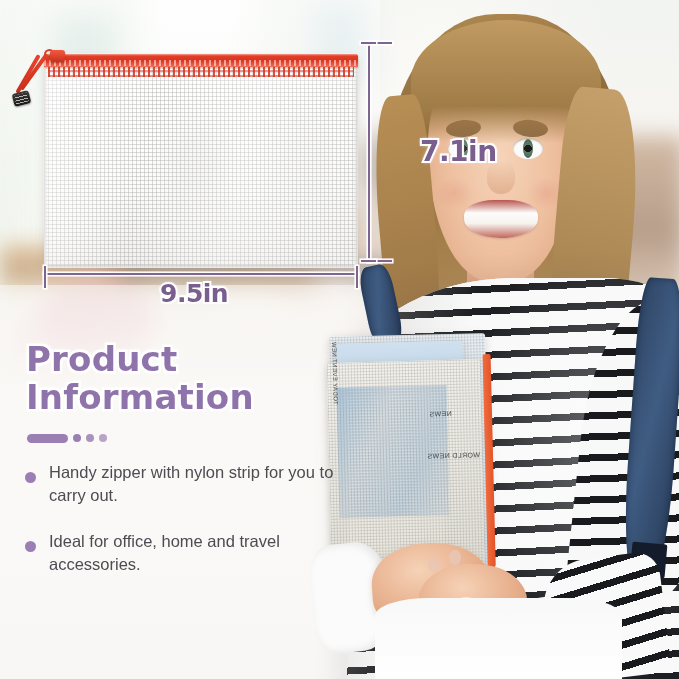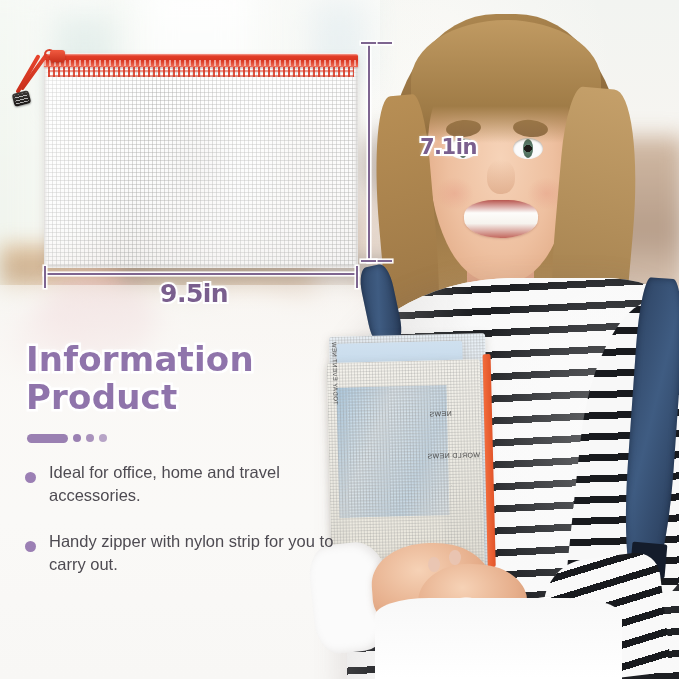--- a/index.html
+++ b/index.html
@@ -449,21 +449,21 @@
     font-family:"DejaVu Sans", sans-serif;
     font-weight:bold;
     color:#7a5f8e;
     -webkit-text-stroke:4px #ffffff;
     paint-order:stroke fill;
     text-shadow:
       0 0 3px #fff, 0 0 3px #fff, 0 0 5px #fff,
       1px 1px 0 #fff, -1px -1px 0 #fff, 1px -1px 0 #fff, -1px 1px 0 #fff;
     white-space:nowrap;
   }
-  .dim-v{ left:376px; top:135px; font-size:21px; letter-spacing:-.5px;padding-left:44px; }
+  .dim-v{ left:376px; top:135px; font-size:28px; letter-spacing:-.5px;padding-left:44px; }
   .dim-h{ left:160px; top:279px; font-size:25px; letter-spacing:-.5px; }
 
   
   .info{ position:absolute; left:0; top:340px; width:400px; }
 
   .title{
     font-family:"DejaVu Sans", sans-serif;
     font-weight:bold;
     font-size:34px;
     line-height:1.13;
@@ -632,36 +632,36 @@
     <div class="dim-label dim-v">7.1in</div>
 
     <div class="mline m-h-line"></div>
     <div class="mline m-h-cap-l"></div>
     <div class="mline m-h-cap-r"></div>
     <div class="dim-label dim-h">9.5in</div>
   </div>
 
   <div class="info">
     <div class="title">
+      <span>Product</span>
       <span>Information</span>
-      <span>Product</span>
     </div>
 
     <div class="divider">
       <div class="divider-bar"></div>
       <div class="divider-dot d1"></div>
       <div class="divider-dot d2"></div>
       <div class="divider-dot d3"></div>
     </div>
 
     <ul class="bullets">
       <li class="bullet">
         <span class="bullet-dot"></span>
-        <span class="bullet-text">Ideal for office, home and travel accessories.</span>
+        <span class="bullet-text">Handy zipper with nylon strip for you to carry out.</span>
       </li>
       <li class="bullet">
         <span class="bullet-dot"></span>
-        <span class="bullet-text">Handy zipper with nylon strip for you to carry out.</span>
+        <span class="bullet-text">Ideal for office, home and travel accessories.</span>
       </li>
     </ul>
   </div>
 
 </div>
 
 </body></html>

